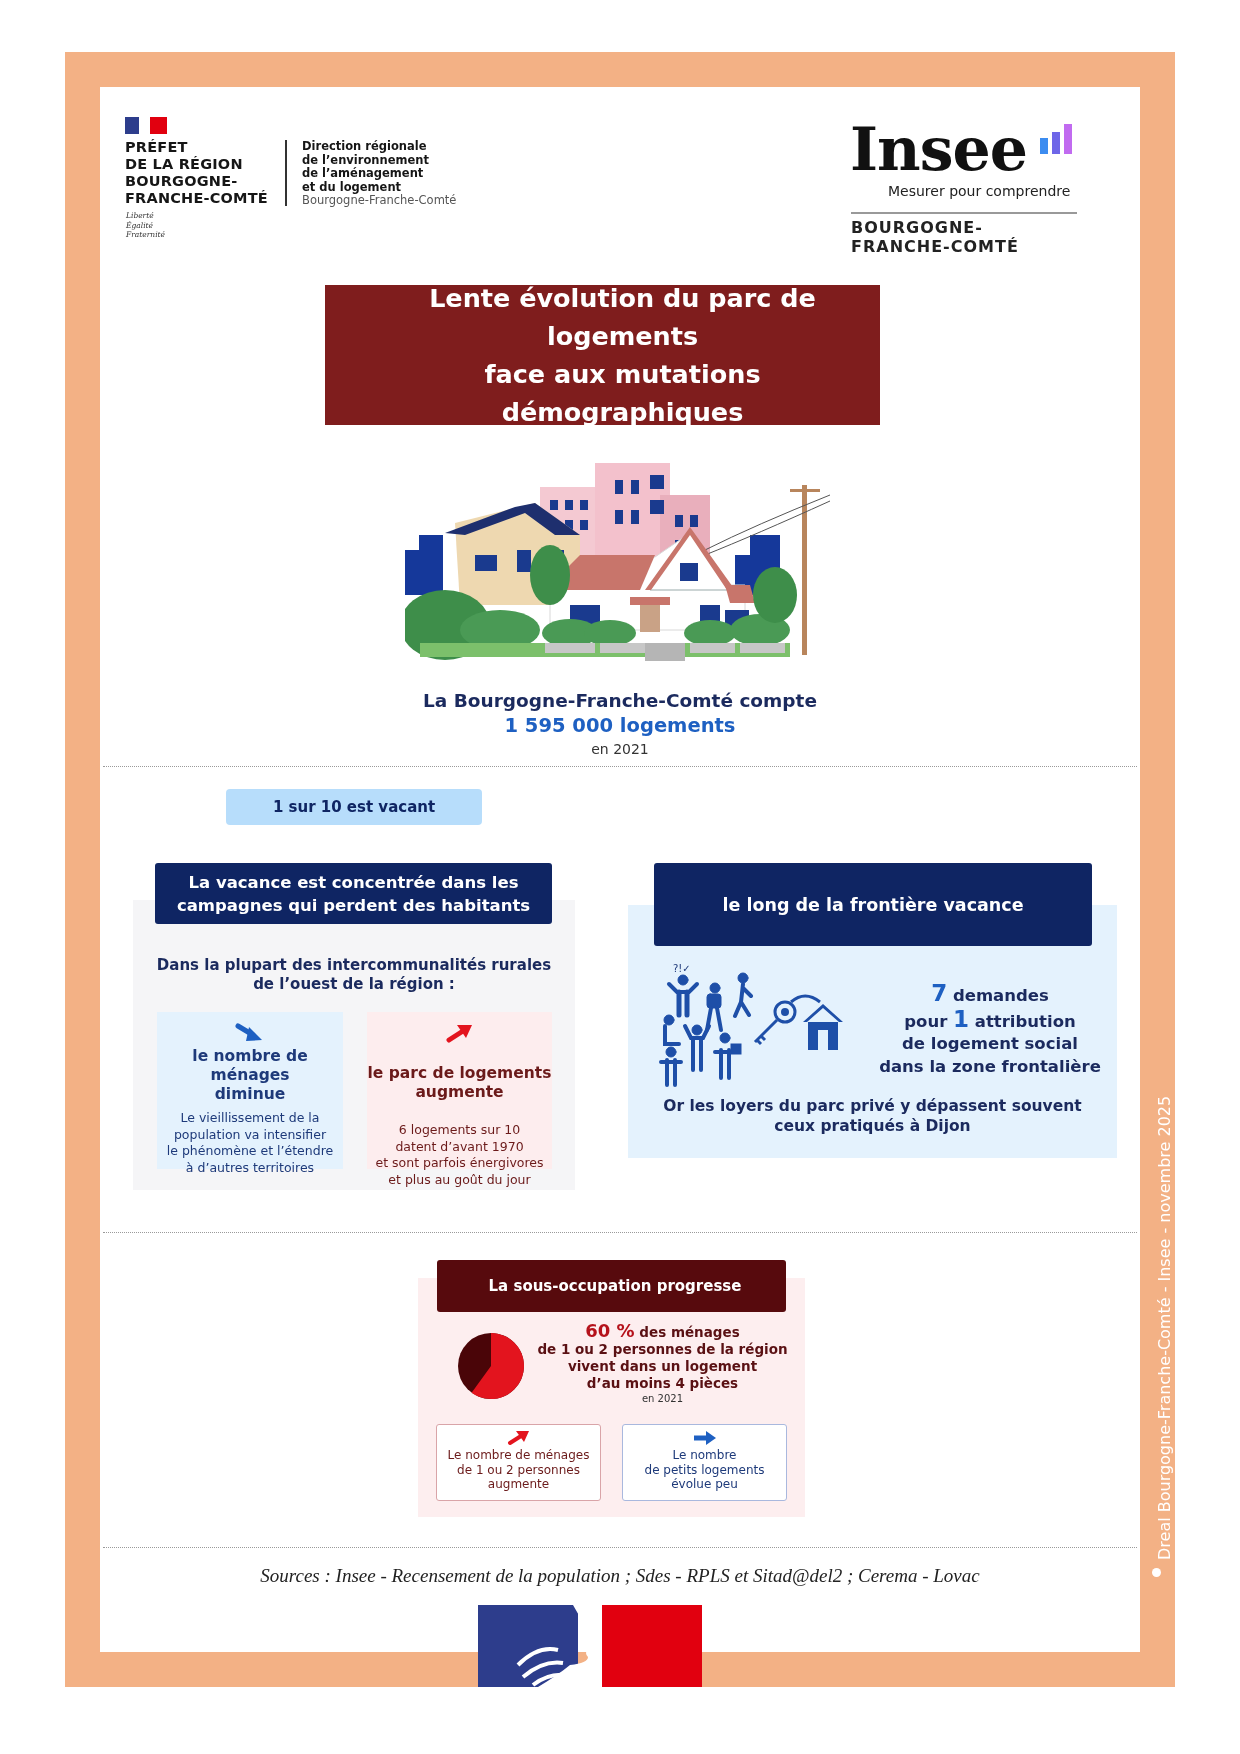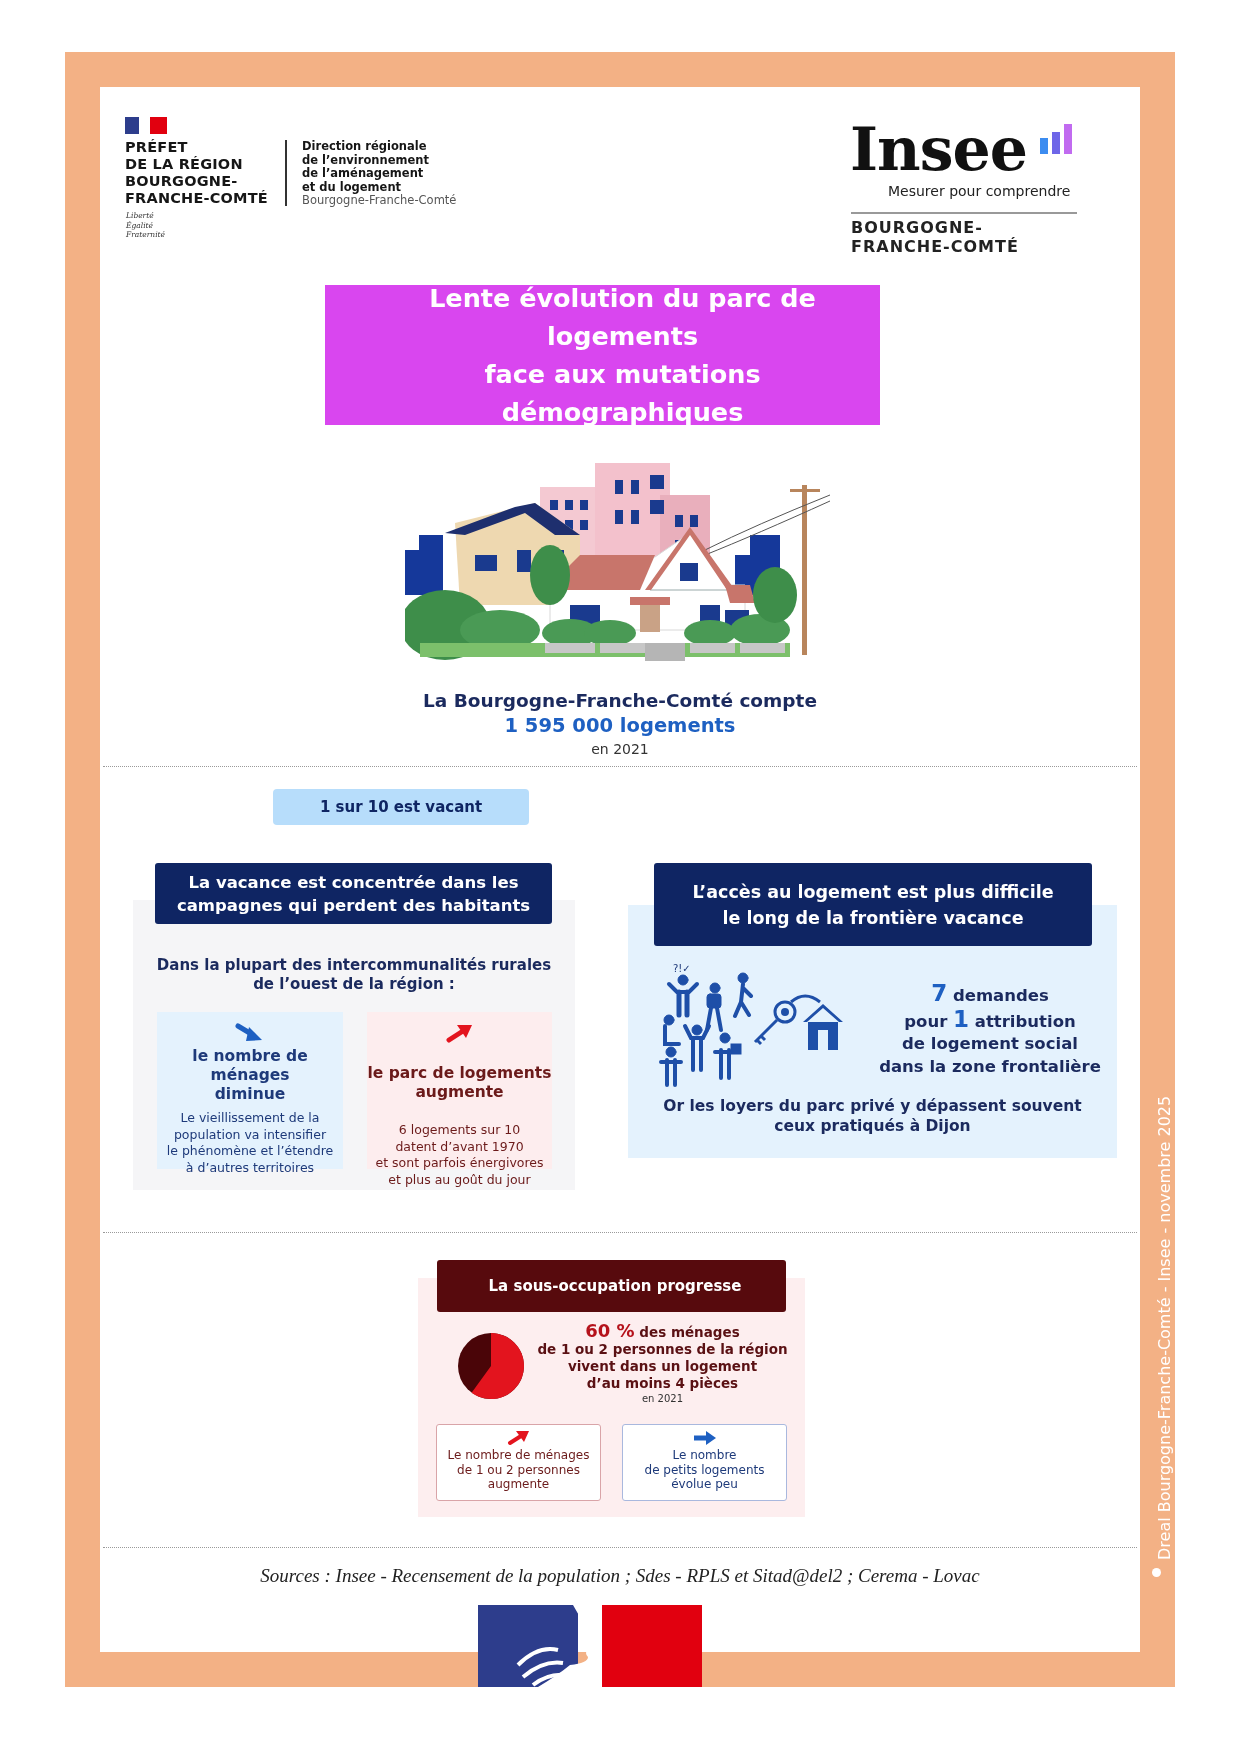--- a/index.html
+++ b/index.html
@@ -24,33 +24,33 @@
 
   
   .insee-word { left: 850px; top: 118px; font-family: "DejaVu Serif", serif; font-weight: bold; font-size: 60px; line-height: 62px; color: #111; letter-spacing: -1px; }
   .insee-bars { left: 1040px; top: 124px; width: 36px; height: 30px; }
   .insee-bars span { position: absolute; bottom: 0; width: 8px; }
   .insee-tag { left: 888px; top: 183px; font-size: 14px; color: #222; text-align: right; }
   .insee-line { left: 851px; top: 212px; width: 226px; height: 2px; background: #999; }
   .insee-region { left: 851px; top: 218px; font-weight: bold; font-size: 16px; line-height: 19px; color: #222; letter-spacing: 1px; }
 
   
-  .title-box { left: 325px; top: 285px; width: 555px; height: 140px; background: #d946ef; color: #fff; display: flex; align-items: center; justify-content: center; text-align: center; font-weight: bold; font-size: 25.5px; line-height: 38px; padding-left: 40px; }
+  .title-box { left: 325px; top: 285px; width: 555px; height: 140px; background: #7f1d1d; color: #fff; display: flex; align-items: center; justify-content: center; text-align: center; font-weight: bold; font-size: 25.5px; line-height: 38px; padding-left: 40px; }
 
   
   .house-illu { left: 405px; top: 455px; width: 430px; height: 210px; }
 
   .caption { left: 320px; top: 688px; width: 600px; text-align: center; }
   .caption .l1 { font-weight: bold; font-size: 18.5px; color: #1B2A5E; line-height: 25px; }
   .caption .l2 { font-weight: bold; font-size: 19.5px; color: #1E60C2; line-height: 25px; }
   .caption .l3 { font-size: 14px; color: #333; line-height: 22px; }
 
   .divider { position: absolute; left: 103px; width: 1034px; height: 0; border-top: 1.5px dotted #9a9a9a; }
 
-  .pill { left: 226px; top: 789px; width: 256px; height: 36px; background: #B7DDFB; border-radius: 4px; display: flex; align-items: center; justify-content: center; font-weight: bold; font-size: 15px; color: #0F2563; margin-left: 47px; }
+  .pill { left: 226px; top: 789px; width: 256px; height: 36px; background: #B7DDFB; border-radius: 4px; display: flex; align-items: center; justify-content: center; font-weight: bold; font-size: 15px; color: #0F2563; }
 
   
   .lpanel { left: 133px; top: 900px; width: 442px; height: 290px; background: #F5F5F7; }
   .lhead { left: 155px; top: 863px; width: 397px; height: 61px; background: #0F2563; border-radius: 3px; color: #fff; font-weight: bold; font-size: 16.5px; line-height: 23px; display: flex; align-items: center; justify-content: center; text-align: center; }
   .lsub { left: 140px; top: 956px; width: 428px; text-align: center; font-weight: bold; font-size: 15px; line-height: 19px; color: #1B2A5E; }
   .card { position: absolute; text-align: center; }
   .card-blue { left: 157px; top: 1012px; width: 186px; height: 157px; background: #E4F2FD; }
   .card-red { left: 367px; top: 1012px; width: 185px; height: 157px; background: #FDEDEE; }
   .card .arrow { display: block; margin: 10px auto 0; width: 30px; height: 22px; }
   .card .ct { font-weight: bold; font-size: 15.5px; line-height: 19px; margin-top: 3px; }
@@ -259,21 +259,20 @@
     <div>6 logements sur 10</div>
     <div>datent d’avant 1970</div>
     <div>et sont parfois énergivores</div>
     <div>et plus au goût du jour</div>
   </div>
 </div>
 
 <div class="abs rpanel"></div>
 <div class="abs rhead">
   <div>
-    <div>L’accès au logement est plus difficile</div>
     <div>le long de la frontière vacance</div>
   </div>
 </div>
 <svg class="abs people-illu" viewBox="0 0 190 130">
   <text x="18" y="12" font-size="10" font-family="DejaVu Sans, sans-serif" fill="#1E3A7A">?!✓</text>
   <g fill="#1E4FA8" stroke="#1E4FA8" stroke-linecap="round">
     <circle cx="28" cy="20" r="5"></circle>
     <path d="M14 24 L22 32 L34 32 L42 24" stroke-width="4" fill="none"></path>
     <path d="M24 32 L24 55 M32 32 L32 55" stroke-width="5"></path>
     <circle cx="60" cy="28" r="5"></circle>

